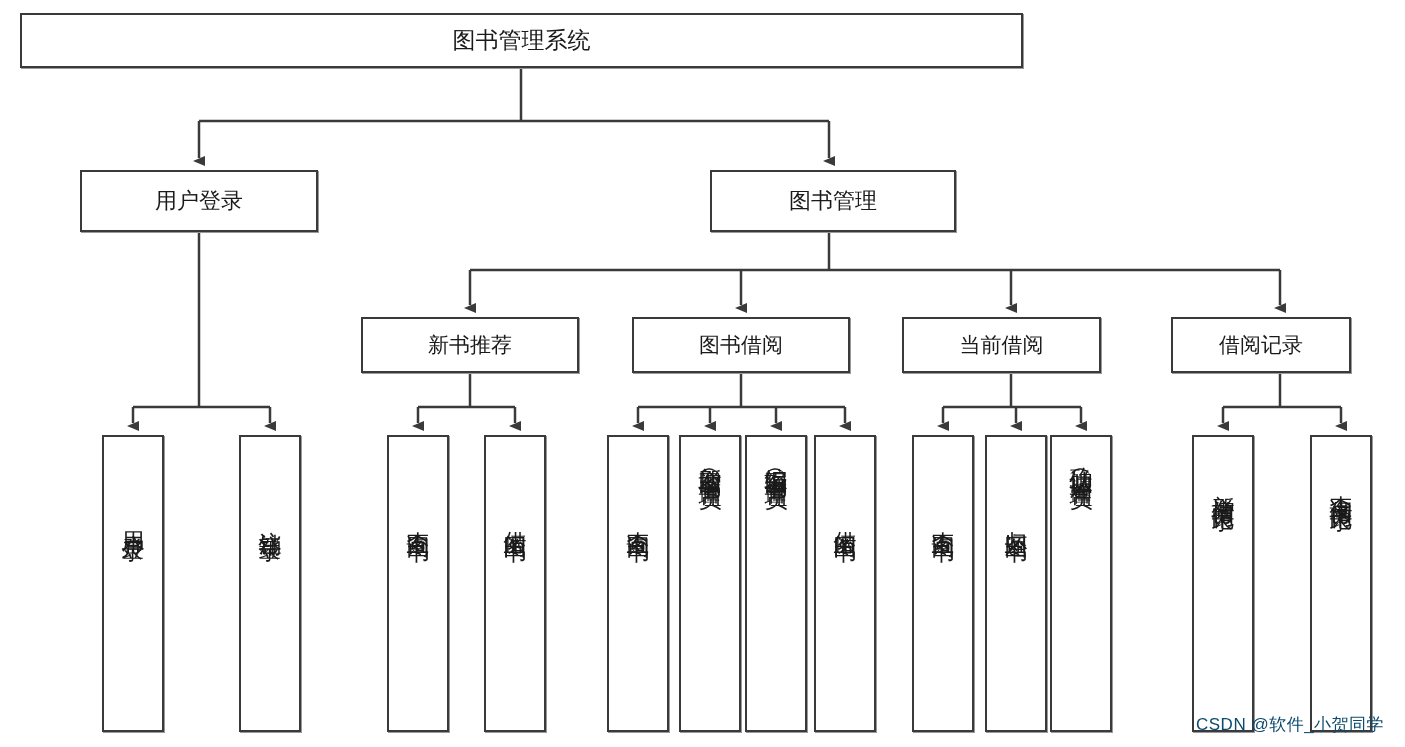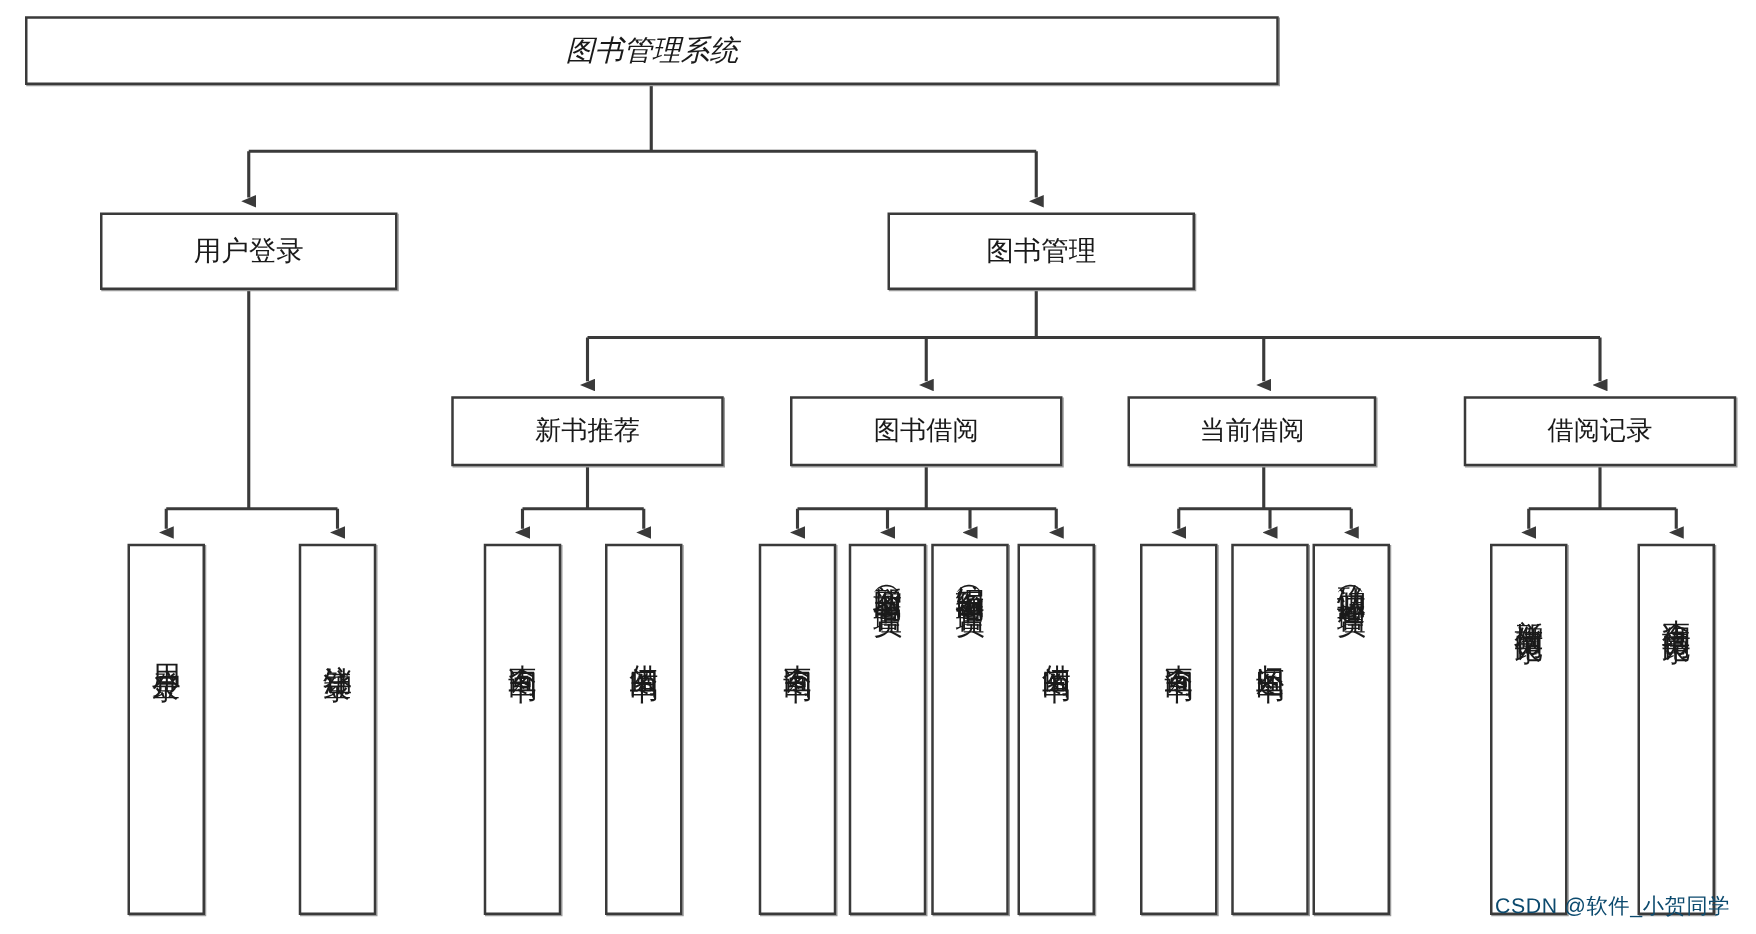--- a/index.html
+++ b/index.html
@@ -35,21 +35,21 @@
     justify-content: center;
     color: #1a1a1a;
     box-shadow: 1px 1px 0 #9a9a9a;
   }
   .node .lbl {
     display: block;
     text-align: center;
     line-height: 1.25;
     white-space: pre;
   }
-  .node.root .lbl { font-size: 23px; font-style: italic; }
+  .node.root .lbl { font-size: 23px; }
   .node.lvl2 .lbl { font-size: 22px; }
   .node.lvl3 .lbl { font-size: 21px; }
   .node.leaf {
     align-items: flex-start;
     justify-content: center;
     padding-top: 12px;
   }
   .node.leaf .lbl {
     writing-mode: vertical-rl;
     text-orientation: upright;
@@ -138,21 +138,21 @@
 
   <div class="node lvl3" style="left:632px; top:317px; width:218px; height:56px;">
     <span class="lbl">图书借阅</span>
   </div>
   <div class="node lvl3" style="left:361px; top:317px; width:218px; height:56px;">
     <span class="lbl">新书推荐</span>
   </div>
   <div class="node lvl3" style="left:902px; top:317px; width:199px; height:56px;">
     <span class="lbl">当前借阅</span>
   </div>
-  <div class="node lvl3" style="left:1171px; top:317px; width:218px; height:56px;">
+  <div class="node lvl3" style="left:1171px; top:317px; width:180px; height:56px;">
     <span class="lbl">借阅记录</span>
   </div>
 
   <div class="node leaf mid" style="left:102px; top:435px; width:62px; height:297px;">
     <span class="lbl">用户登录</span>
   </div>
   <div class="node leaf mid" style="left:239px; top:435px; width:62px; height:297px;">
     <span class="lbl">注销登录</span>
   </div>
 

